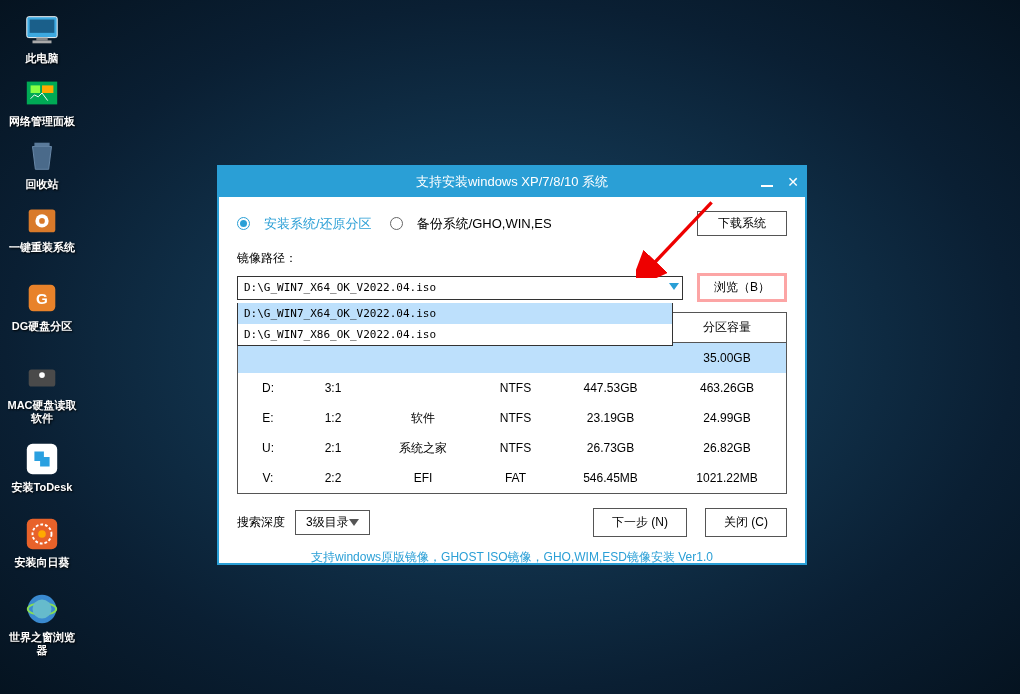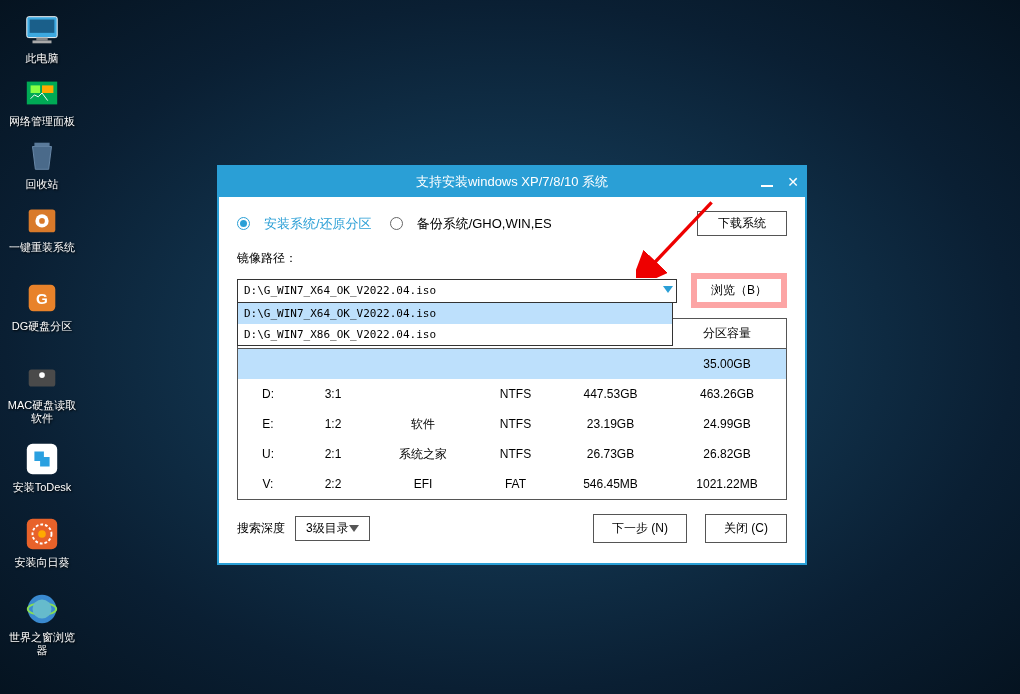--- a/index.html
+++ b/index.html
@@ -6,21 +6,21 @@
     body {
       width: 1020px; height: 694px;
       background: radial-gradient(ellipse at center, #1a4a6a 0%, #0a1f33 70%, #051320 100%);
       font-family: "Microsoft YaHei", SimSun, Arial, sans-serif;
       position: relative; overflow: hidden;
     }
     
     .desktop { position: absolute; top: 0; left: 0; width: 160px; padding-top: 8px; }
     .dicon { width: 72px; display: inline-block; text-align: center; margin: 2px 0 6px 6px; vertical-align: top; cursor: pointer; }
     .dicon .ic { width: 40px; height: 40px; margin: 0 auto 2px; display: flex; align-items: center; justify-content: center; }
-    .dicon .lbl { color: #fff; font-size: 11px; line-height: 13px; text-shadow: 1px 1px 2px #000; word-break: break-all; }
+    .dicon .lbl { color: #fff; font-size: 11px; line-height: 13px; text-shadow: 1px 1px 2px #000; word-break: break-all; font-weight: bold; }
 
     
     .win {
       position: absolute; left: 217px; top: 165px; width: 590px; height: 400px;
       background: #fff; border: 2px solid #2a9fd6;
     }
     .titlebar {
       background: #2a9fd6; height: 30px; color: #fff;
       display: flex; align-items: center; justify-content: center; position: relative;
       font-size: 13px;
@@ -37,21 +37,21 @@
     .radio.sel .rc::after { content: ''; width: 7px; height: 7px; background: #2a9fd6; border-radius: 50%; }
     .radio.sel .rl { color: #2a9fd6; }
     .radio.unsel .rc { border-color: #666; }
     .topbtn { margin-left: auto; border: 1px solid #555; background: #fff; padding: 3px 20px; font-size: 12px; cursor: pointer; }
 
     .label { font-size: 12px; margin: 14px 0 6px; }
     .pathrow { display: flex; gap: 14px; align-items: center; }
     .combo { flex: 1; position: relative; }
     .combo-input { width: 100%; border: 1px solid #333; height: 24px; padding: 0 20px 0 6px; font-size: 11px; font-family: Consolas, monospace; }
     .combo-arrow { position: absolute; right: 4px; top: 7px; width: 0; height: 0; border-left: 5px solid transparent; border-right: 5px solid transparent; border-top: 7px solid #2a9fd6; cursor: pointer; }
-    .browse { border: 6px solid #fca5a5; background: #fff; padding: 3px 14px; font-size: 12px; cursor: pointer; }
+    .browse { border: 3px solid #fca5a5; background: #fff; padding: 3px 14px; font-size: 12px; cursor: pointer; }
 
     .dropdown {
       position: absolute; left: 18px; top: 106px; width: 436px;
       background: #fff; border: 1px solid #333; border-top: none; z-index: 10;
       font-size: 11px; font-family: Consolas, monospace;
     }
     .dropdown .opt { padding: 4px 6px; cursor: pointer; }
     .dropdown .opt.hl { background: #bde0fc; }
 
     .table { margin-top: 10px; border: 1px solid #555; font-size: 12px; }
@@ -263,20 +263,21 @@
       <span>搜索深度</span>
       <div class="depth">
         <span>3级目录</span>
         <span class="da"></span>
       </div>
       <div style="flex:1"></div>
       <button class="actbtn">下一步 (N)</button>
       <button class="actbtn">关闭 (C)</button>
     </div>
 
+    <div class="footer">支持windows原版镜像，GHOST ISO镜像，GHO,WIM,ESD镜像安装 Ver1.0</div>
   </div>
 </div>
 
 <svg class="arrow" viewBox="0 0 100 100">
   <defs>
       <marker id="ah" markerWidth="12" markerHeight="12" refX="2" refY="5" orient="auto">
         <path d="M0,0 L0,10 L12,5 Z" fill="#e00"></path>
       </marker>
     </defs>
   <line x1="90" y1="10" x2="18" y2="86" stroke="#e00" stroke-width="4" marker-end="url(#ah)"></line>

